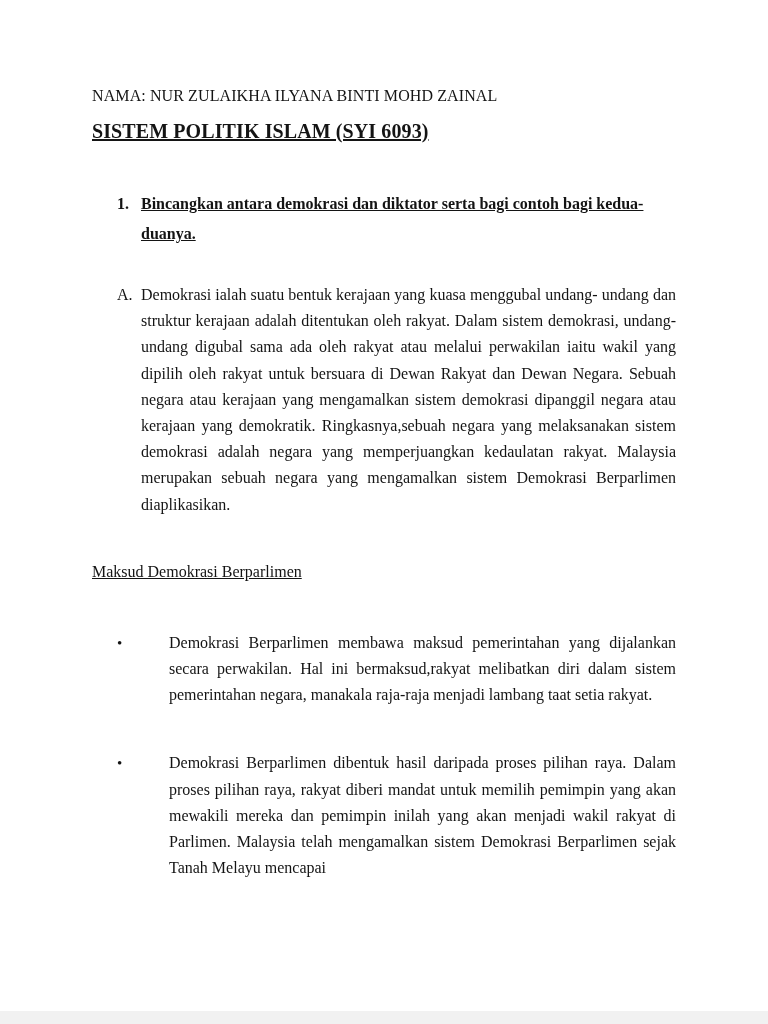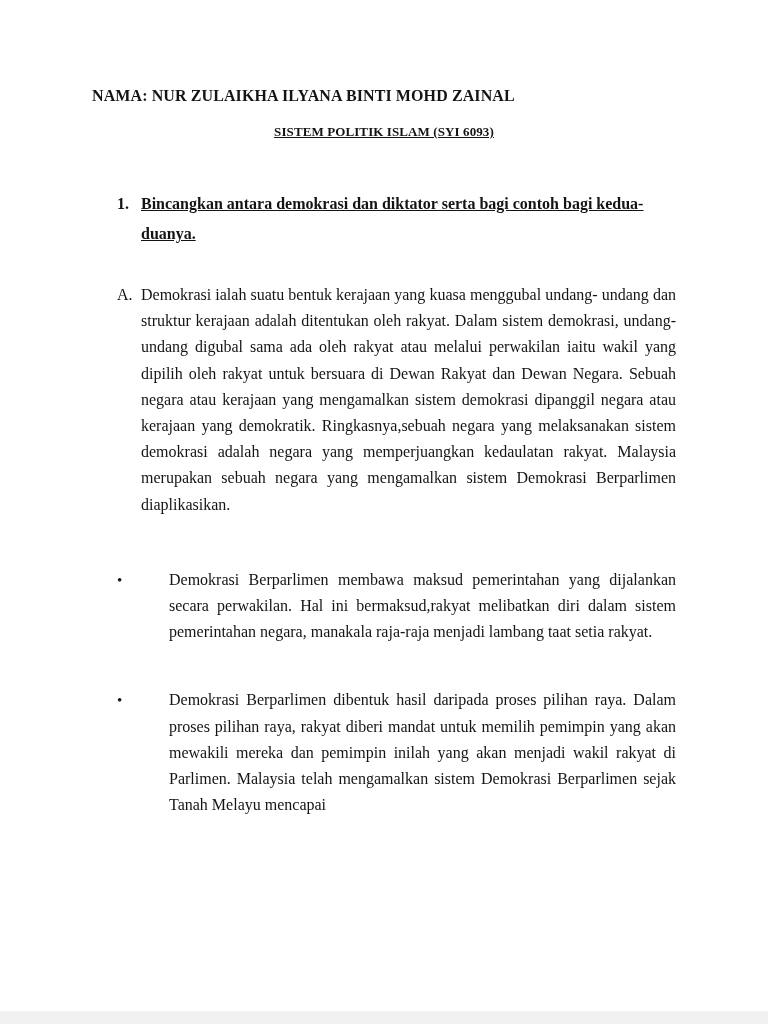--- a/index.html
+++ b/index.html
@@ -19,30 +19,29 @@
     background: #ffffff;
   }
   .content {
     position: absolute;
     left: 92px;
     top: 86px;
     width: 584px;
   }
   .hline {
     font-size: 16px;
-    font-weight: bold;
+    font-weight: normal;
     line-height: 19px;
     margin: 0 0 16px 0;
     letter-spacing: 0.1px;
   }
   .underline { text-decoration: underline; }
   .title {
-    font-size: 13px;
+    font-size: 20px;
     font-weight: bold;
-    text-align: center;
     line-height: 19px;
     margin: 17px 0 0 0;
     letter-spacing: 0.1px;
   }
   .qblock {
     display: flex;
     margin: 48px 0 0 25px;
     font-size: 16px;
     font-weight: bold;
     line-height: 30px;
@@ -103,20 +102,21 @@
     <div class="qblock">
       <span class="marker">1.</span>
       <span class="qtext">Bincangkan antara demokrasi dan diktator serta bagi contoh bagi kedua-duanya.</span>
     </div>
 
     <div class="ablock">
       <span class="marker">A.</span>
       <span class="atext">Demokrasi ialah suatu bentuk kerajaan yang kuasa menggubal undang- undang dan struktur kerajaan adalah ditentukan oleh rakyat. Dalam sistem demokrasi, undang-undang digubal sama ada oleh rakyat atau melalui perwakilan iaitu wakil yang dipilih oleh rakyat untuk bersuara di Dewan Rakyat dan Dewan Negara. Sebuah negara atau kerajaan yang mengamalkan sistem demokrasi dipanggil negara atau kerajaan yang demokratik. Ringkasnya,sebuah negara yang melaksanakan sistem demokrasi adalah negara yang memperjuangkan kedaulatan rakyat. Malaysia merupakan sebuah negara yang mengamalkan sistem Demokrasi Berparlimen diaplikasikan.</span>
     </div>
 
+    <p class="subheading underline">Maksud Demokrasi Berparlimen</p>
 
     <div class="bullet bullet-1">
       <span class="marker">•</span>
       <span class="btext">Demokrasi Berparlimen membawa maksud pemerintahan yang dijalankan secara perwakilan. Hal ini bermaksud,rakyat melibatkan diri dalam sistem pemerintahan negara, manakala raja-raja menjadi lambang taat setia rakyat.</span>
     </div>
 
     <div class="bullet bullet-2">
       <span class="marker">•</span>
       <span class="btext">Demokrasi Berparlimen dibentuk hasil daripada proses pilihan raya. Dalam proses pilihan raya, rakyat diberi mandat untuk memilih pemimpin yang akan mewakili mereka dan pemimpin inilah yang akan menjadi wakil rakyat di Parlimen. Malaysia telah mengamalkan sistem Demokrasi Berparlimen sejak Tanah Melayu mencapai</span>
     </div>

